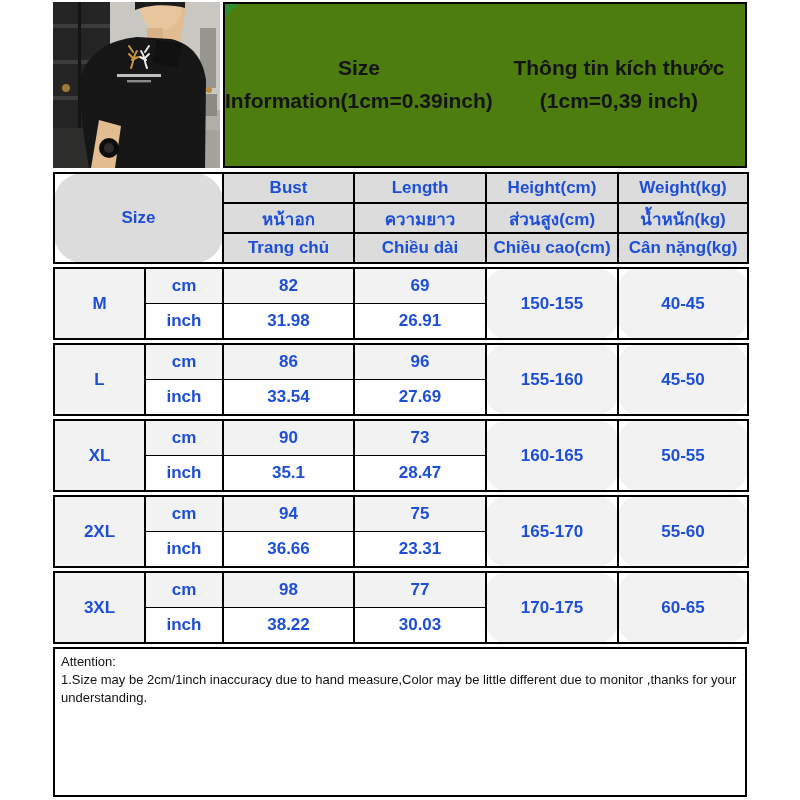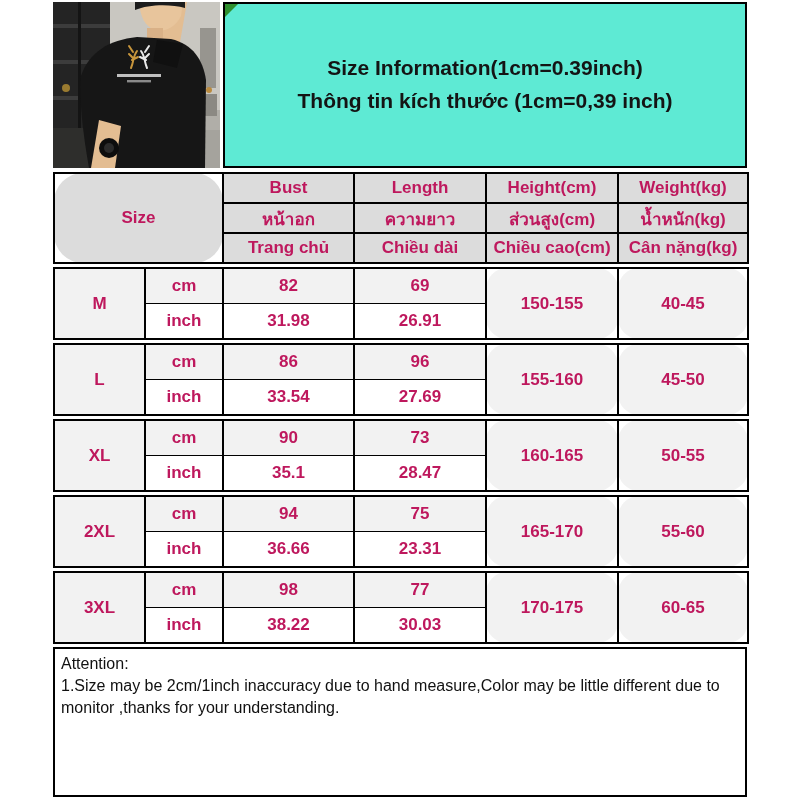--- a/index.html
+++ b/index.html
@@ -8,48 +8,48 @@
     font-family:"Liberation Sans","DejaVu Sans",sans-serif;
     color:#141414;overflow:hidden;position:relative;
   }
   .sheet{position:absolute;left:53px;top:2px;width:694px;}
 
   
   .top-row{display:flex;align-items:flex-start;}
   .photo{width:167px;height:166px;flex:0 0 167px;display:block;}
   .title-box{
     position:relative;margin-left:3px;flex:1;height:162px;
-    background:#5eead4;border:2px solid #000;
-    display:flex;flex-direction:column;justify-content:center;align-items:center;
+    background:#4d7c0f;border:2px solid #000;
+    display:flex;flex-direction:row;justify-content:center;align-items:center;
     text-align:center;font-weight:700;font-size:21px;line-height:1.55;
   }
   .corner-marker{position:absolute;top:0;left:0;width:13px;height:13px;}
 
   
   table.tbl{border-collapse:collapse;table-layout:fixed;width:694px;}
   .tbl th,.tbl td{
     border:2px solid #000;text-align:center;vertical-align:middle;
-    font-weight:700;font-size:17px;color:#be185d;padding:0;overflow:hidden;margin-top:8px;
+    font-weight:700;font-size:17px;color:#1d4ed8;padding:0;overflow:hidden;margin-top:8px;
   }
   .header-block{margin-top:4px;}
   .header-block th{height:28px;background:#dcdcdc;}
   .size-cell{font-size:34px;background:#dcdcdc;border-radius:29px;}
   .size-block{margin-top:3px;}
   .size-block td{height:34px;}
   .size-label{background:#dcdcdc;}
   .cm-row td{background:#f2f2f2;border-bottom-width:1px;}
   .inch-row td{background:#ffffff;border-top-width:1px;}
   .size-block td.span2{border-bottom-width:2px;}
   .merged-cell{background:#f2f2f2;border-radius:21px;}
 
   
   .attention-box{
     margin-top:3px;border:2px solid #000;background:#fff;
     height:136px;padding:4px 8px 6px 6px;
-    font-size:16px;font-weight:400;line-height:1.38;color:#111;
+    font-size:13px;font-weight:400;line-height:1.38;color:#111;
   }
 </style>
 </head>
 <body>
 
 <div class="sheet">
 
   <div class="top-row">
     <svg class="photo" viewBox="0 0 167 166" aria-hidden="true">
 

